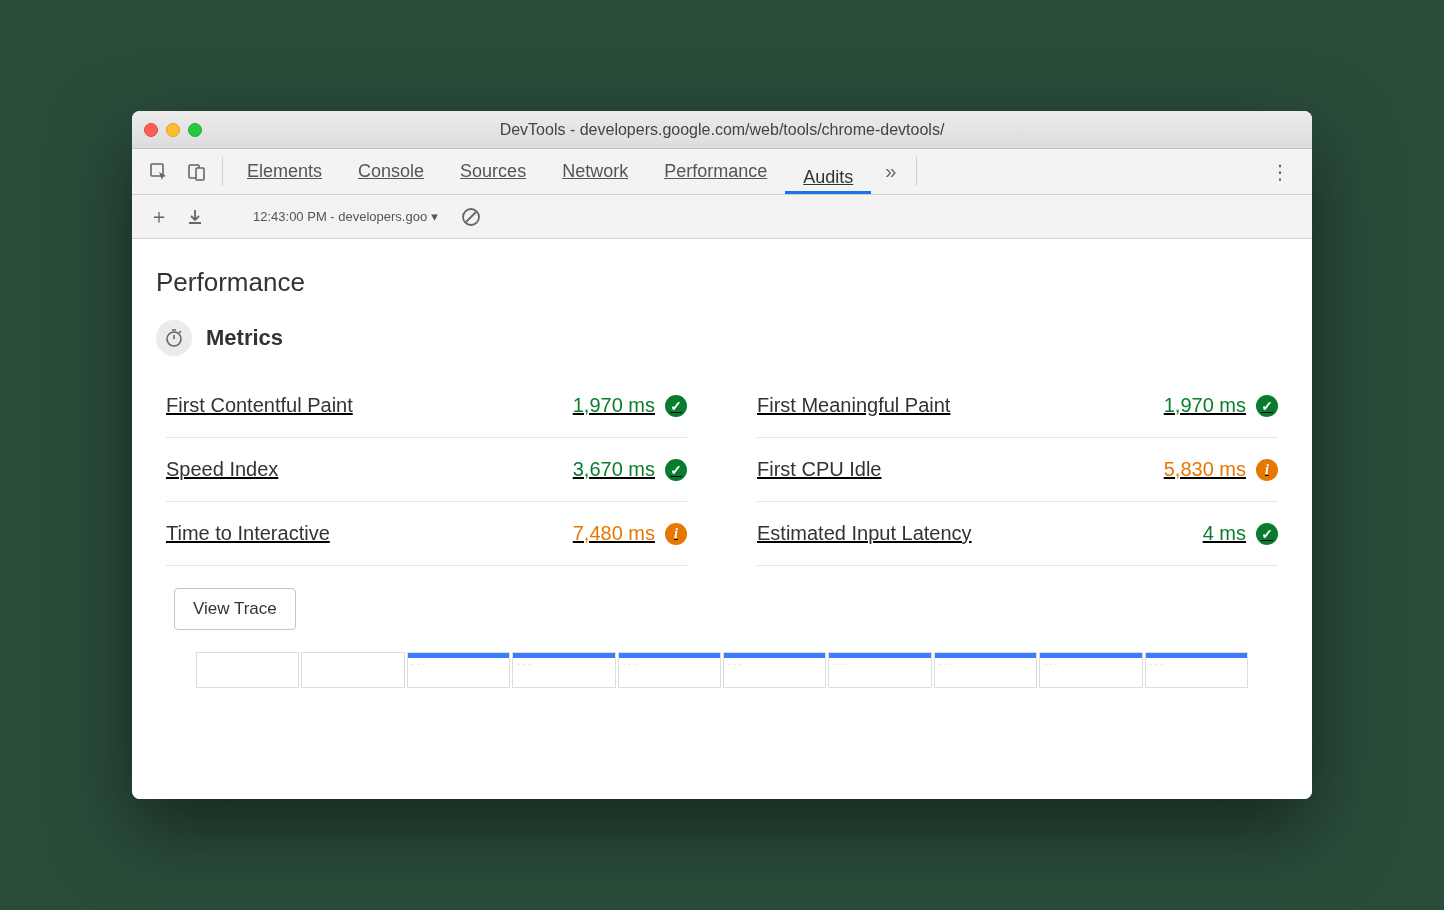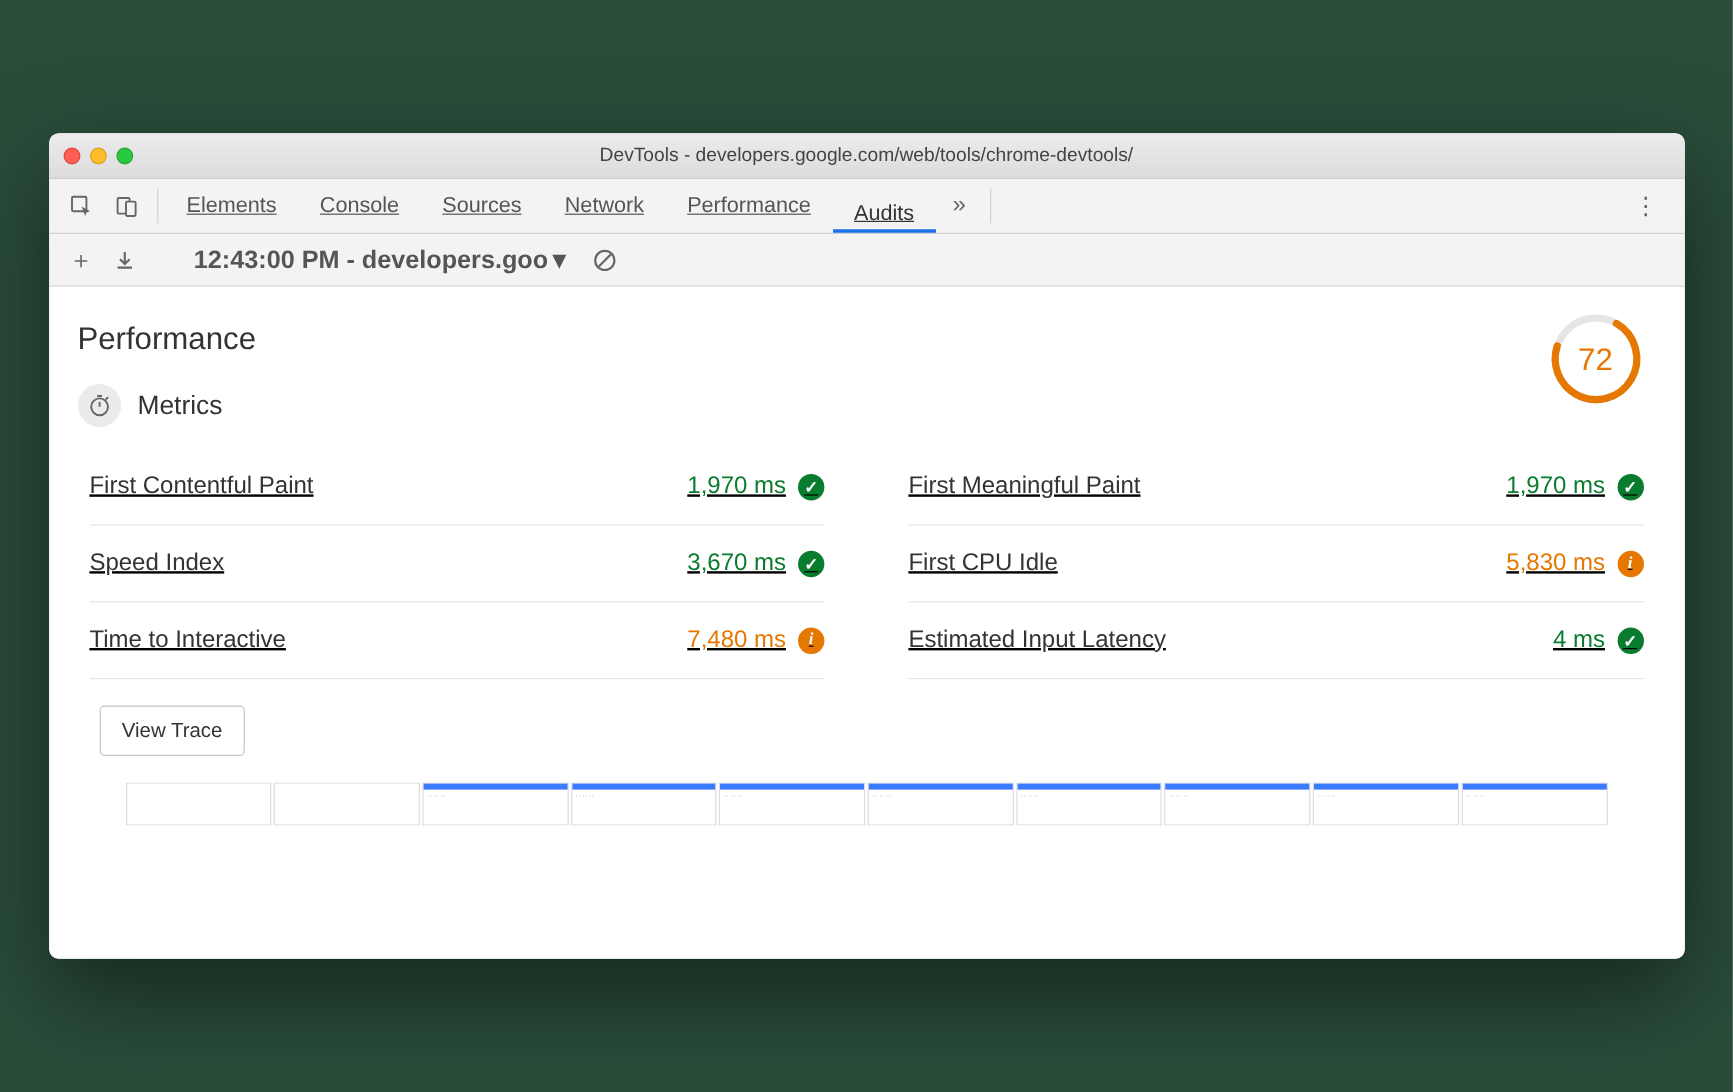--- a/index.html
+++ b/index.html
@@ -10,21 +10,21 @@
     body {
       background: #2a4d3a;
       font-family: -apple-system, BlinkMacSystemFont, "Segoe UI", Helvetica, Arial, sans-serif;
       display: flex;
       align-items: center;
       justify-content: center;
       min-height: 100vh;
       padding: 40px;
     }
     .window {
-      width: 1363px;
+      width: 1180px;
       background: #fff;
       border-radius: 8px;
       box-shadow: 0 30px 80px rgba(0,0,0,0.5);
       overflow: hidden;
     }
     .titlebar {
       background: linear-gradient(#ececec, #dcdcdc);
       border-bottom: 1px solid #c2c2c2;
       height: 38px;
       display: flex;
@@ -119,28 +119,27 @@
       height: 30px;
       display: flex;
       align-items: center;
       justify-content: center;
       color: #666;
       font-size: 20px;
       cursor: pointer;
     }
     .toolbar .audit-dropdown {
       color: #555;
-      font-size: 21px;
+      font-size: 13px;
       padding: 4px 8px;
       cursor: pointer;
       display: flex;
-      align-items: center;
+      align-items: flex-start;
       gap: 4px;
       margin-left: 10px;
-      font-weight: bold;
     }
     .toolbar .clear-btn {
       margin-left: 4px;
     }
     .content {
       background: #fff;
       padding: 28px 24px 0 24px;
       position: relative;
       min-height: 560px;
     }
@@ -160,21 +159,21 @@
       width: 36px;
       height: 36px;
       border-radius: 50%;
       background: #ebebeb;
       display: flex;
       align-items: center;
       justify-content: center;
     }
     .metrics-title {
       font-size: 22px;
-      font-weight: 400;
+      font-weight: 700;
       color: #333;
     }
     .score-gauge {
       position: absolute;
       top: 20px;
       right: 34px;
       width: 80px;
       height: 80px;
     }
     .score-gauge .num {
@@ -332,27 +331,20 @@
       <svg width="20" height="20" viewBox="0 0 20 20" fill="none" stroke="currentColor" stroke-width="1.8">
         <circle cx="10" cy="10" r="8"></circle>
         <path d="M5 15 L15 5"></path>
       </svg>
     </div>
   </div>
 
   <div class="content">
     <div class="section-title">Performance</div>
 
-    <div class="score-gauge">
-      <svg width="80" height="80" viewBox="0 0 80 80">
-        <circle cx="40" cy="40" r="34" fill="none" stroke="#e5e5e5" stroke-width="6"></circle>
-        <circle cx="40" cy="40" r="34" fill="none" stroke="#e67700" stroke-width="6" stroke-dasharray="153 213" stroke-dashoffset="0" transform="rotate(-60 40 40)" stroke-linecap="round"></circle>
-      </svg>
-      <div class="num">72</div>
-    </div>
 
     <div class="metrics-header">
       <div class="metrics-icon">
         <svg width="20" height="20" viewBox="0 0 20 20" fill="none" stroke="#666" stroke-width="1.6">
           <circle cx="10" cy="11" r="7"></circle>
           <path d="M10 11 L10 7 M8 2 L12 2 M15 5 L17 3"></path>
         </svg>
       </div>
       <div class="metrics-title">Metrics</div>
     </div>

